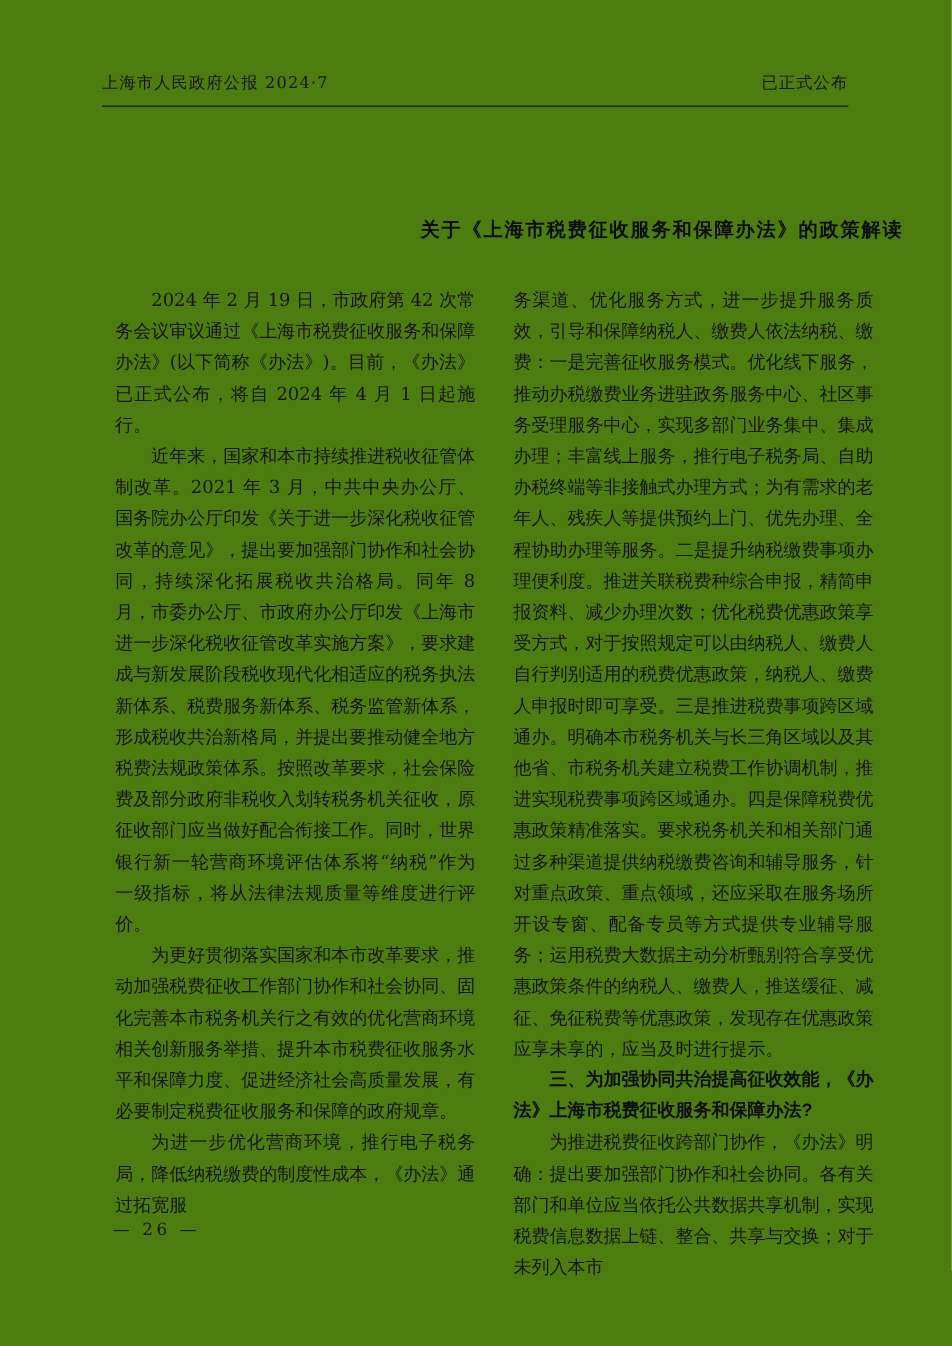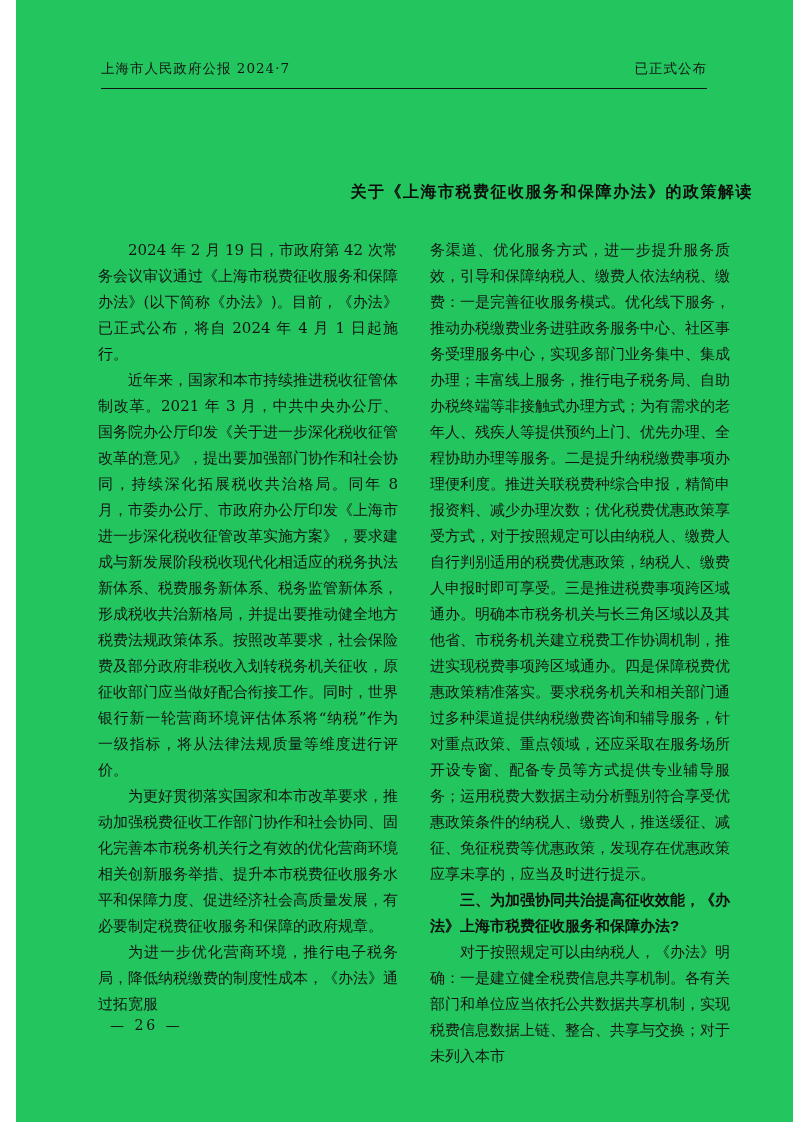--- a/index.html
+++ b/index.html
@@ -2,39 +2,39 @@
 <html><head>
 <meta charset="utf-8">
 <style>
   html,body{margin:0;padding:0;}
   body{
     width:793px;height:1122px;
     background:#ffffff;color:#141414;
     font-family:"DejaVu Serif","Liberation Serif",serif;
     position:relative;overflow:hidden;
   }
-  .page{position:absolute;inset:0;background:#22c55e;margin-left:16px;}
+  .page{position:absolute;inset:0;background:#4d7c0f;}
   .header{
     position:absolute;left:85px;right:86px;top:60px;
     display:flex;justify-content:space-between;align-items:baseline;
     font-size:13.5px;letter-spacing:1px;
   }
   .header-rule{
     position:absolute;left:85px;right:86px;top:88px;
     border-top:1.6px solid #141414;height:0;
   }
   .doc-title{
     position:absolute;left:40px;right:40px;top:171px;
     text-align:right;
     font-family:"Liberation Sans","DejaVu Sans",sans-serif;
     font-weight:bold;font-size:16px;letter-spacing:1.5px;
     color:#0d0d0d;
   }
   .columns{
-    position:absolute;left:82px;top:237px;width:632px;
+    position:absolute;left:96px;top:237px;width:632px;
     display:flex;column-gap:32px;
   }
   .col{
     width:302px;
     font-size:15px;line-height:26px;
     text-align:justify;text-justify:inter-ideograph;
   }
   p.para{margin:0;text-indent:2em;}
   p.para.cont{text-indent:0;}
   p.para.heading{
@@ -62,19 +62,19 @@
   <div class="columns">
     <div class="col">
         <p class="para">2024 年 2 月 19 日，市政府第 42 次常务会议审议通过《上海市税费征收服务和保障办法》(以下简称《办法》)。目前，《办法》已正式公布，将自 2024 年 4 月 1 日起施行。</p>
         <p class="para">近年来，国家和本市持续推进税收征管体制改革。2021 年 3 月，中共中央办公厅、国务院办公厅印发《关于进一步深化税收征管改革的意见》，提出要加强部门协作和社会协同，持续深化拓展税收共治格局。同年 8 月，市委办公厅、市政府办公厅印发《上海市进一步深化税收征管改革实施方案》，要求建成与新发展阶段税收现代化相适应的税务执法新体系、税费服务新体系、税务监管新体系，形成税收共治新格局，并提出要推动健全地方税费法规政策体系。按照改革要求，社会保险费及部分政府非税收入划转税务机关征收，原征收部门应当做好配合衔接工作。同时，世界银行新一轮营商环境评估体系将“纳税”作为一级指标，将从法律法规质量等维度进行评价。</p>
         <p class="para">为更好贯彻落实国家和本市改革要求，推动加强税费征收工作部门协作和社会协同、固化完善本市税务机关行之有效的优化营商环境相关创新服务举措、提升本市税费征收服务水平和保障力度、促进经济社会高质量发展，有必要制定税费征收服务和保障的政府规章。</p>
         <p class="para">为进一步优化营商环境，推行电子税务局，降低纳税缴费的制度性成本，《办法》通过拓宽服</p>
       </div>
     <div class="col">
         <p class="para cont">务渠道、优化服务方式，进一步提升服务质效，引导和保障纳税人、缴费人依法纳税、缴费：一是完善征收服务模式。优化线下服务，推动办税缴费业务进驻政务服务中心、社区事务受理服务中心，实现多部门业务集中、集成办理；丰富线上服务，推行电子税务局、自助办税终端等非接触式办理方式；为有需求的老年人、残疾人等提供预约上门、优先办理、全程协助办理等服务。二是提升纳税缴费事项办理便利度。推进关联税费种综合申报，精简申报资料、减少办理次数；优化税费优惠政策享受方式，对于按照规定可以由纳税人、缴费人自行判别适用的税费优惠政策，纳税人、缴费人申报时即可享受。三是推进税费事项跨区域通办。明确本市税务机关与长三角区域以及其他省、市税务机关建立税费工作协调机制，推进实现税费事项跨区域通办。四是保障税费优惠政策精准落实。要求税务机关和相关部门通过多种渠道提供纳税缴费咨询和辅导服务，针对重点政策、重点领域，还应采取在服务场所开设专窗、配备专员等方式提供专业辅导服务；运用税费大数据主动分析甄别符合享受优惠政策条件的纳税人、缴费人，推送缓征、减征、免征税费等优惠政策，发现存在优惠政策应享未享的，应当及时进行提示。</p>
         <p class="para heading">三、为加强协同共治提高征收效能，《办法》上海市税费征收服务和保障办法?</p>
-        <p class="para">对于按照规定可以由纳税人，《办法》明确：一是建立健全税费信息共享机制。各有关部门和单位应当依托公共数据共享机制，实现税费信息数据上链、整合、共享与交换；对于未列入本市</p>
+        <p class="para">为推进税费征收跨部门协作，《办法》明确：提出要加强部门协作和社会协同。各有关部门和单位应当依托公共数据共享机制，实现税费信息数据上链、整合、共享与交换；对于未列入本市</p>
       </div>
   </div>
 
   <div class="footer">— 26 —</div>
 
 </div>
 
 </body></html>

